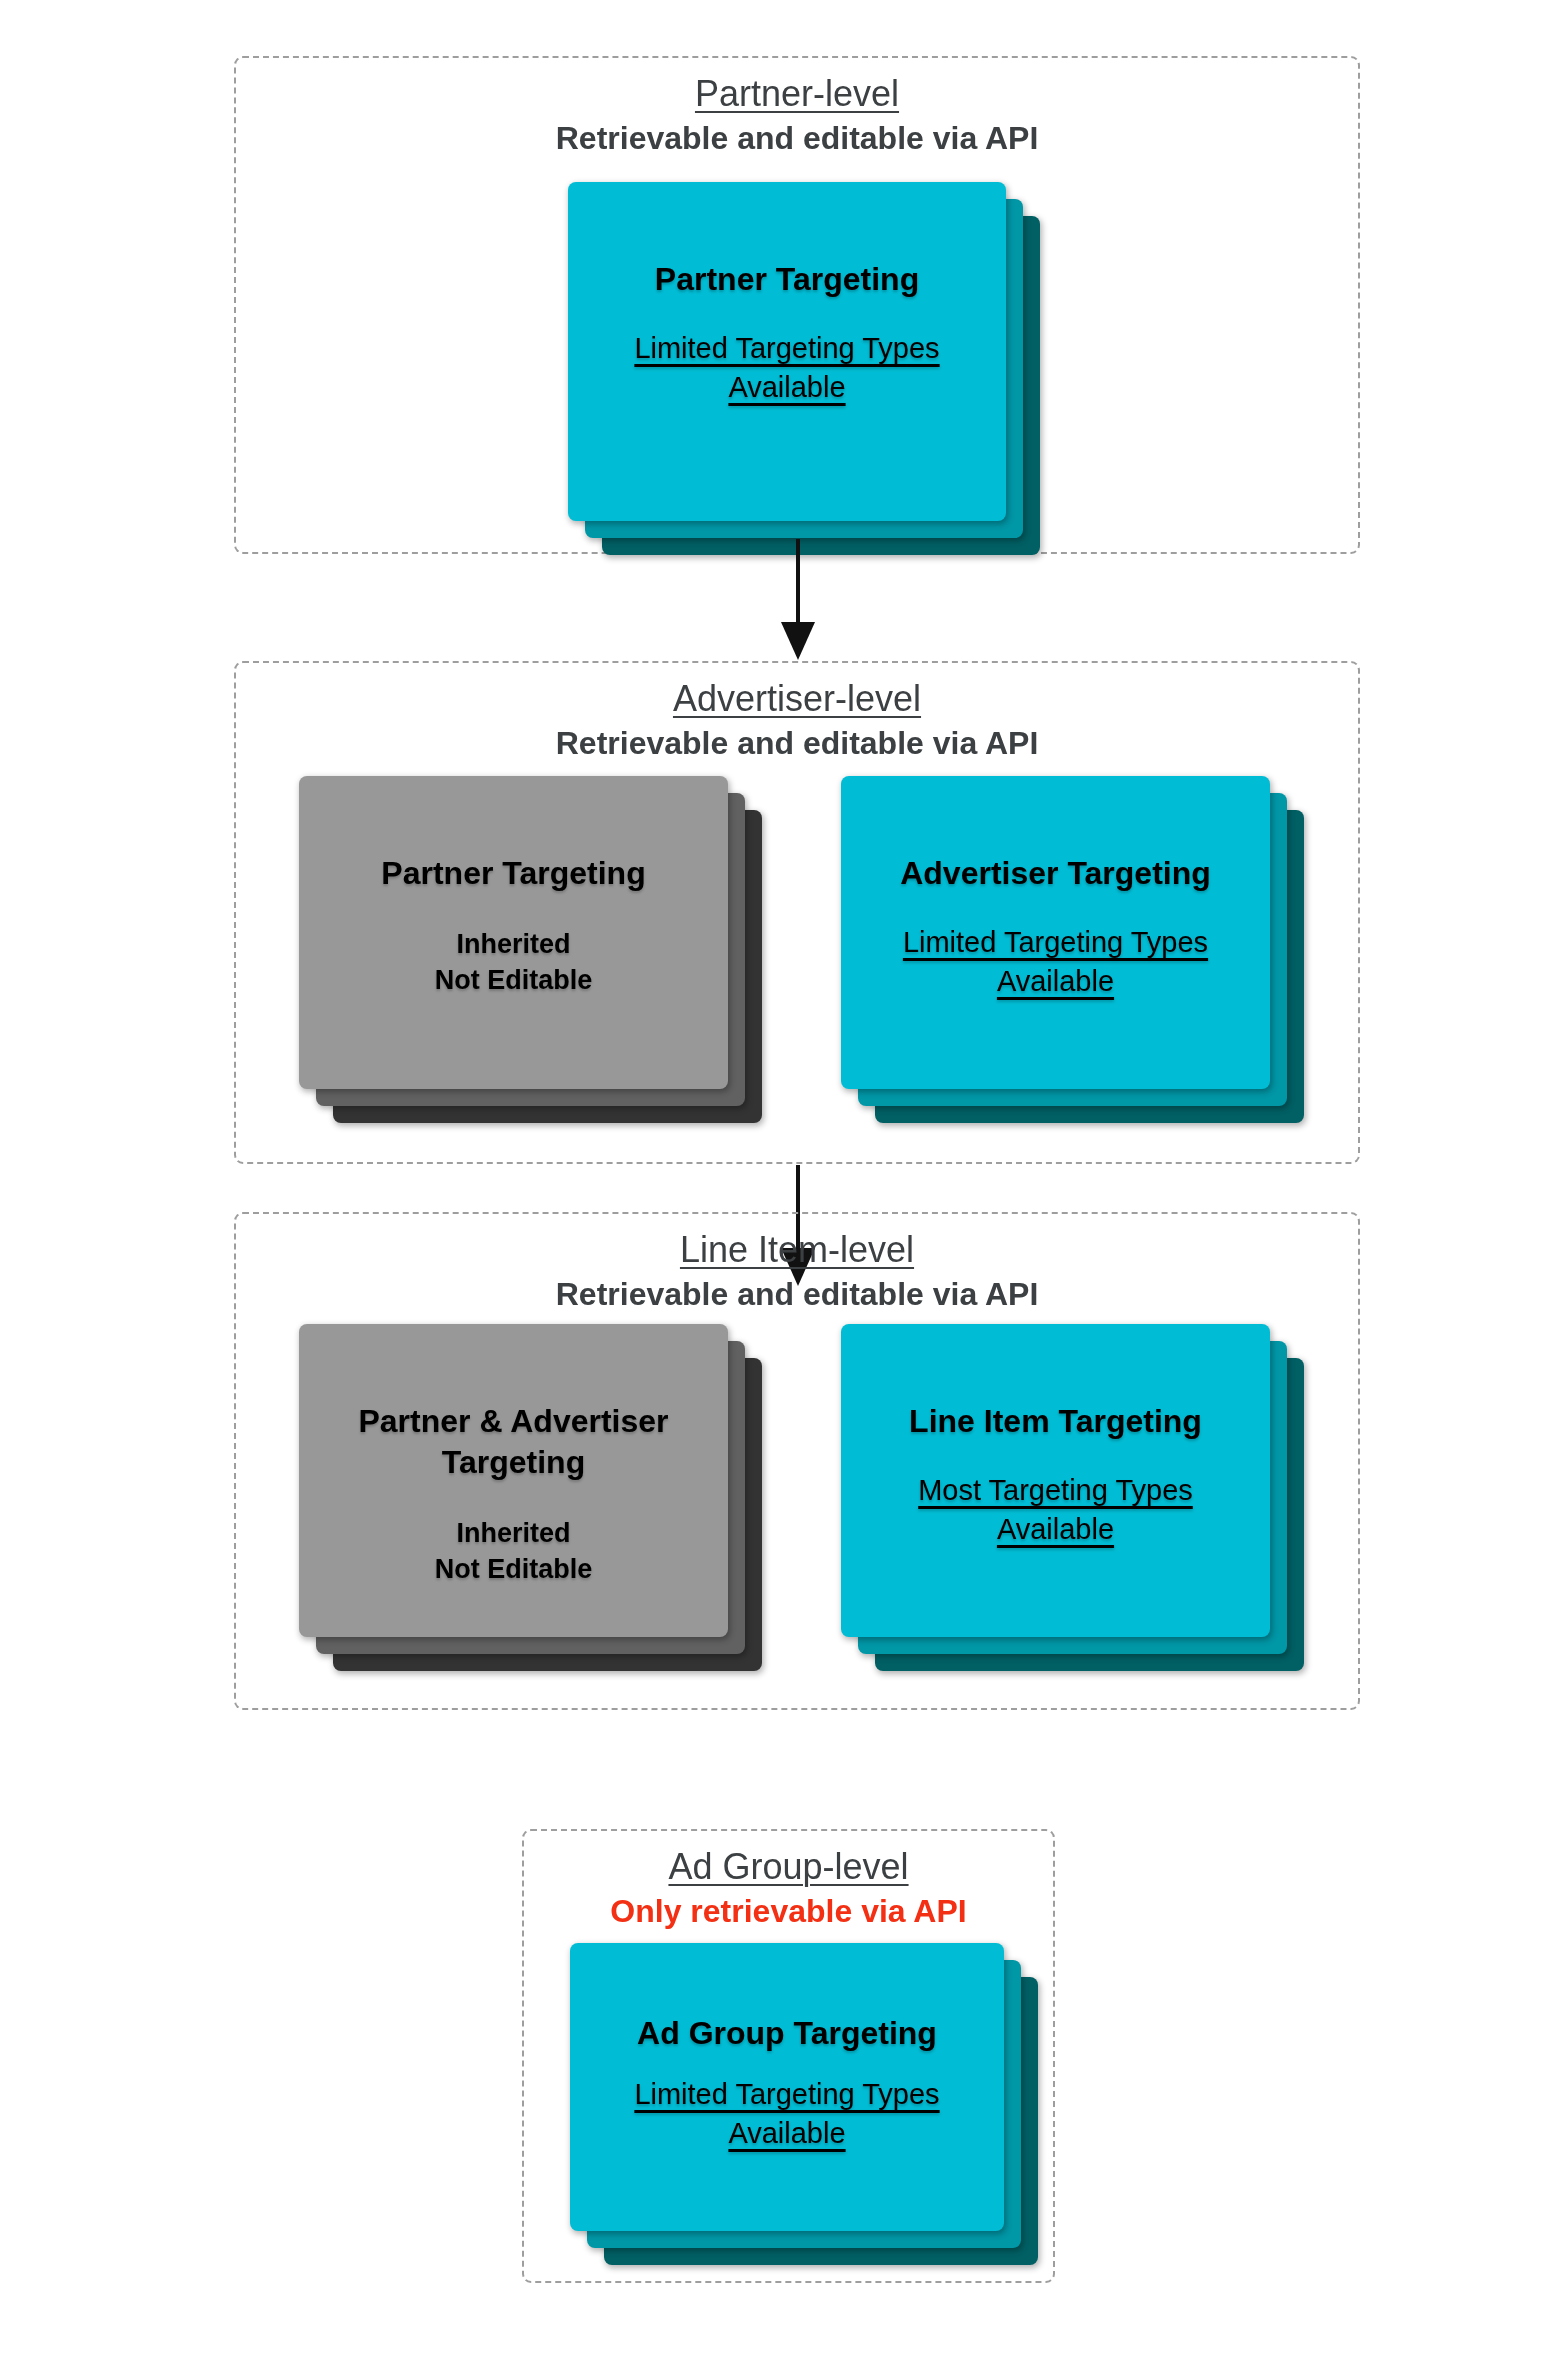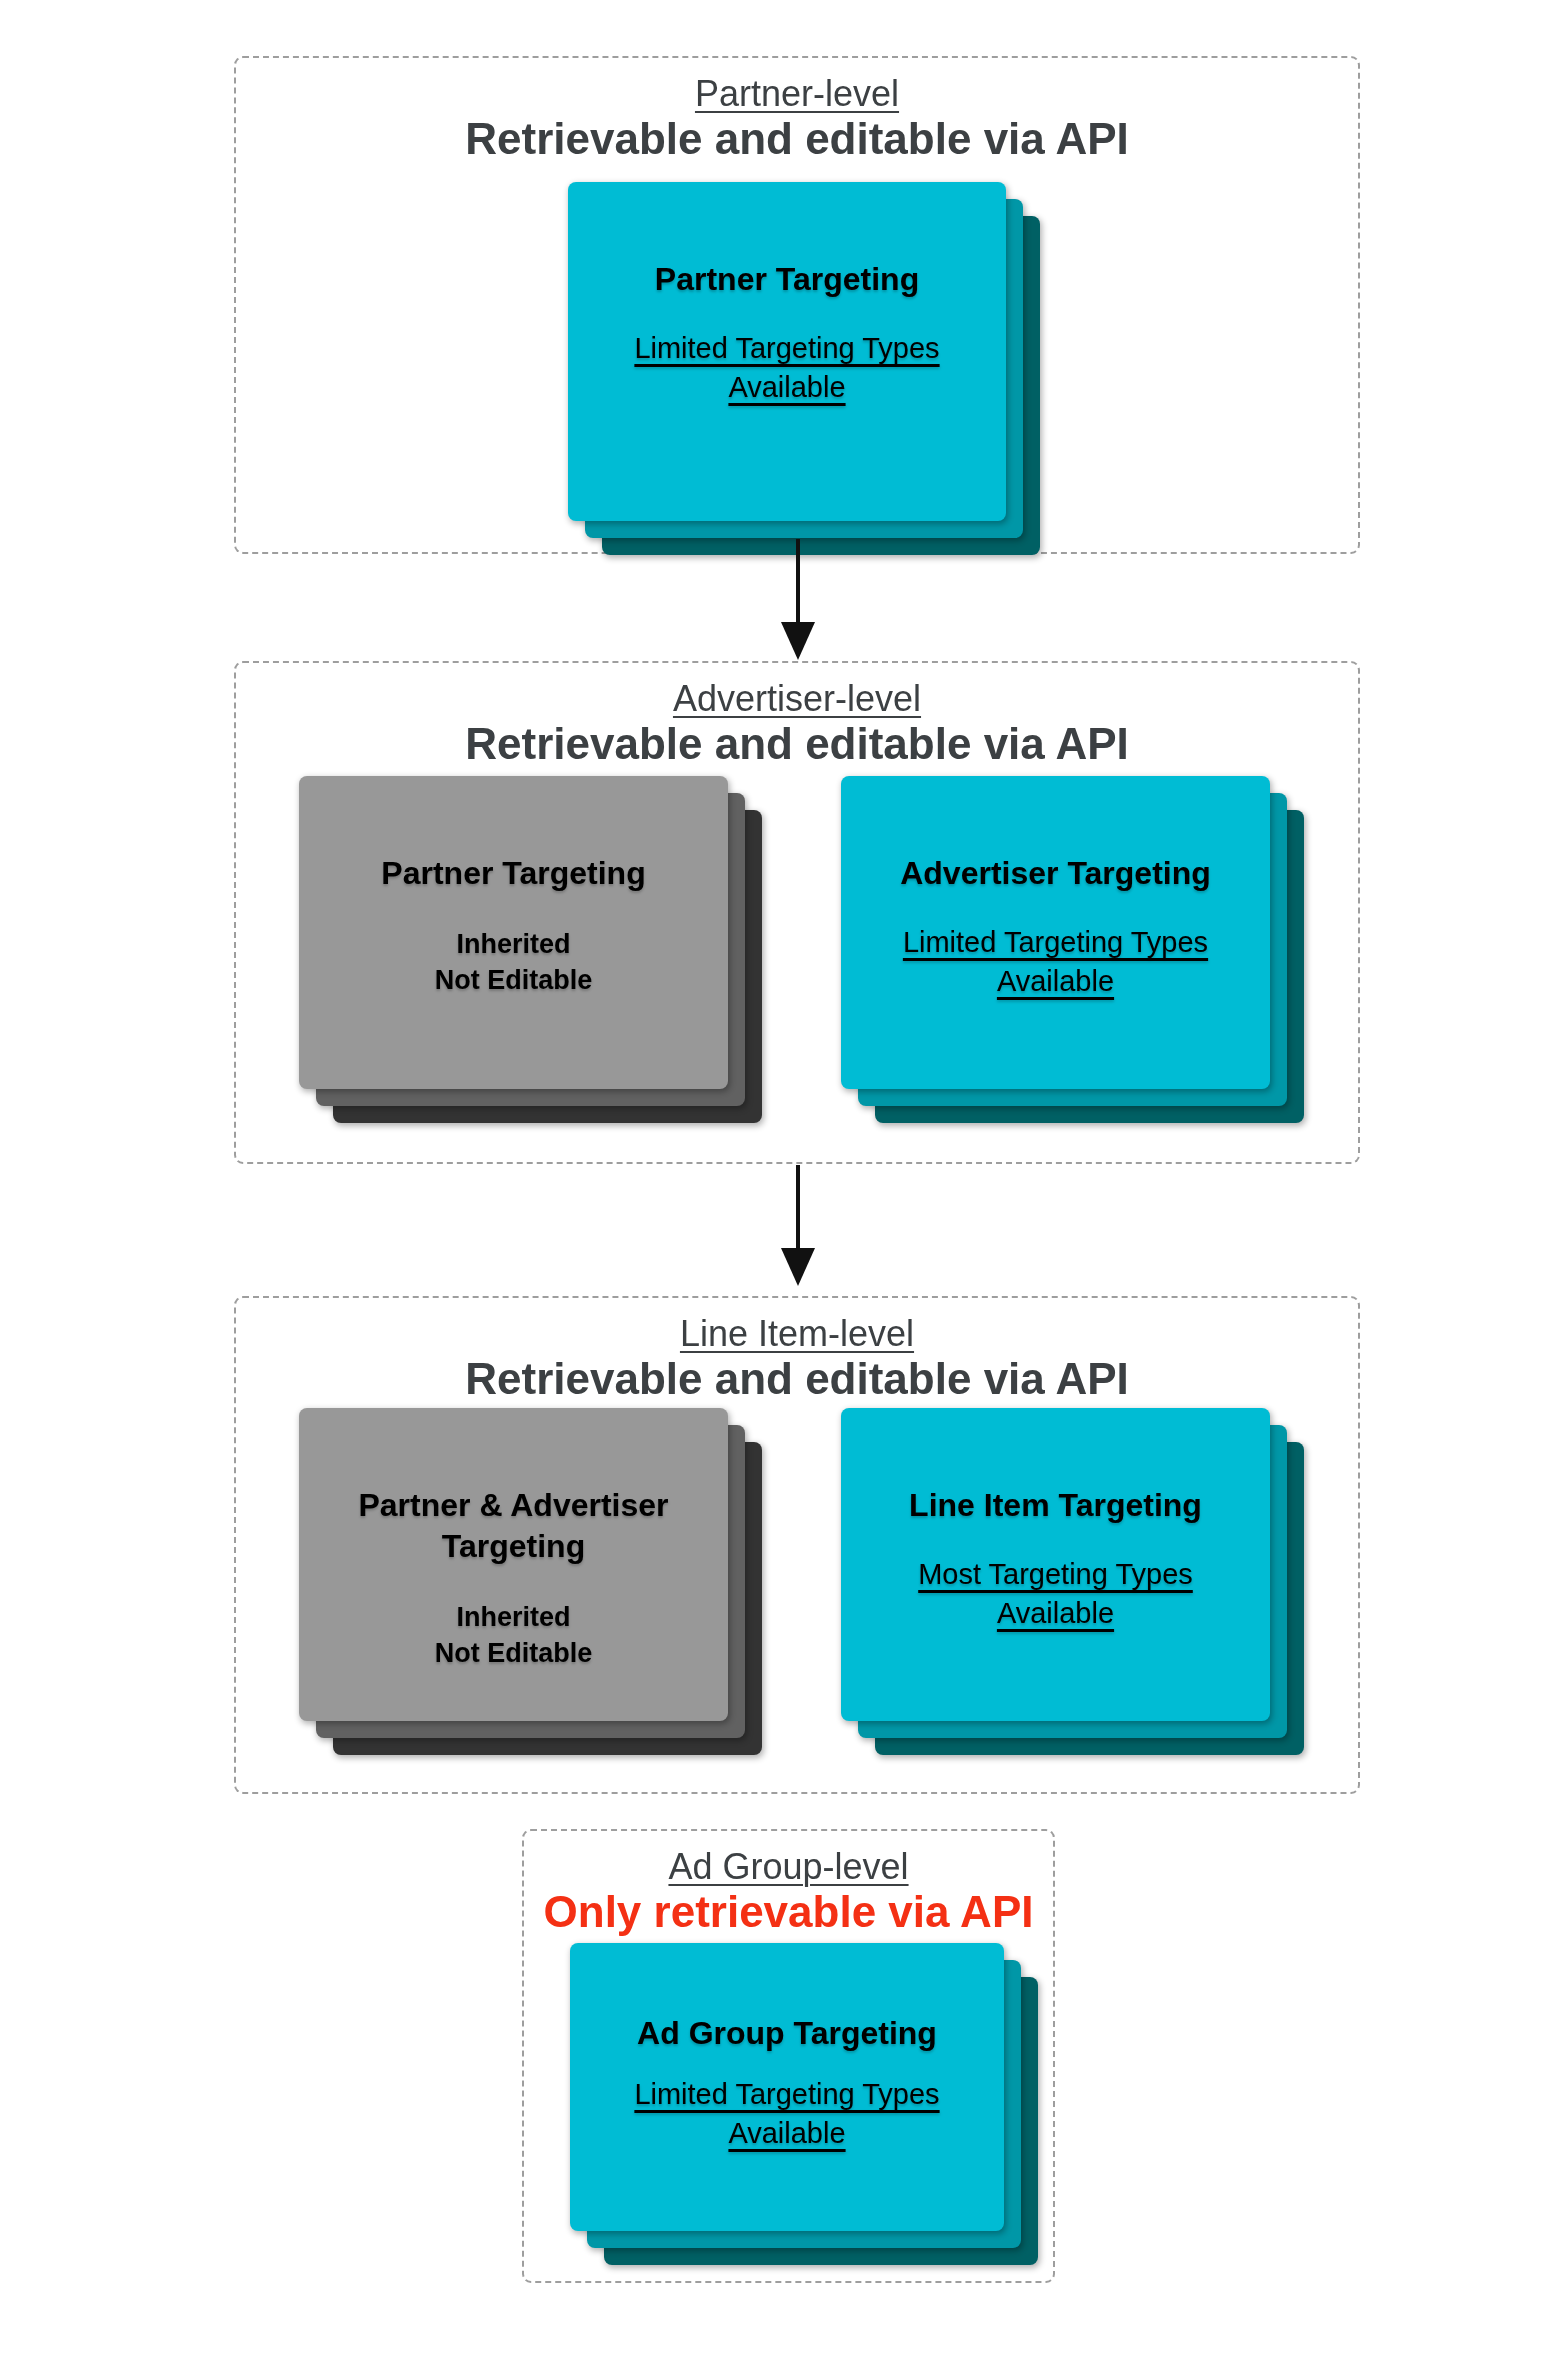--- a/index.html
+++ b/index.html
@@ -9,27 +9,27 @@
   }
   html,body{margin:0;padding:0;background:#ffffff;}
   body{font-family:"Liberation Sans", sans-serif;}
   .canvas{position:relative;width:1567px;height:2366px;background:#ffffff;overflow:hidden;}
 
   
   .panel{position:absolute;border:2.7px dashed var(--border,#9E9E9E);border-radius:9px;
          text-align:center;box-sizing:border-box;}
   .panel-1{left:234px;top:56px;width:1126px;height:498px;}
   .panel-2{left:234px;top:661px;width:1126px;height:503px;}
-  .panel-3{left:234px;top:1296px;width:1126px;height:498px;}
+  .panel-3{left:234px;top:1212px;width:1126px;height:498px;}
   .panel-4{left:522px;top:1829px;width:533px;height:454px;}
 
   .panel-title{margin-top:14.3px;font-size:36px;line-height:43px;font-weight:400;
                color:var(--heading,#3C4043);text-decoration:underline;
                text-underline-offset:5.4px;text-decoration-thickness:2.2px;}
-  .panel-subtitle{margin-top:1.8px;font-size:44px;line-height:43px;font-weight:700;
+  .panel-subtitle{margin-top:1.8px;font-size:32px;line-height:43px;font-weight:700;
                   color:var(--heading,#3C4043);}
   .panel-subtitle.alert{color:var(--alert,#F43014);}
 
   
   .stack{position:absolute;}
   .stack .layer,.stack .front{position:absolute;border-radius:8px;
         box-shadow:1.8px 2.7px 6.3px rgba(0,0,0,0.30);}
   .stack .back{left:34px;top:34px;}
   .stack .mid{left:17px;top:17px;}
   .stack .front{left:0;top:0;color:#000000;text-align:center;

